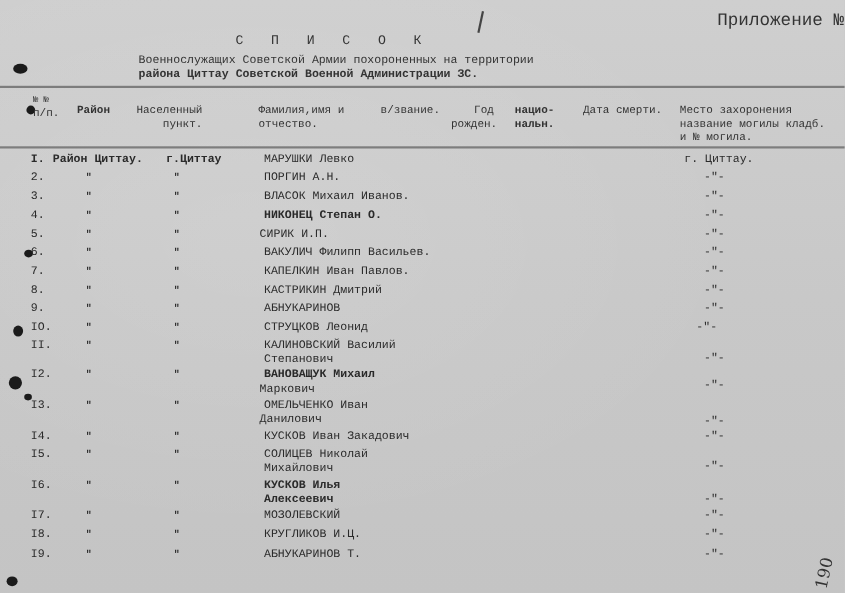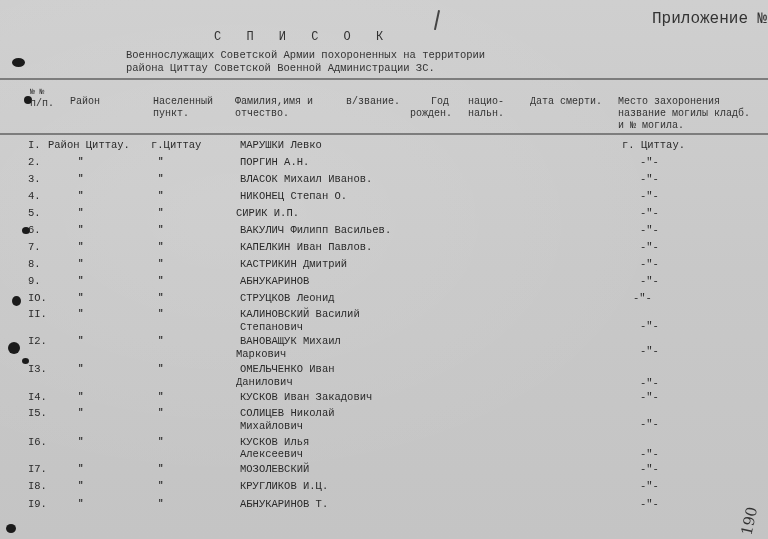--- a/index.html
+++ b/index.html
@@ -10,21 +10,21 @@
       color: #2a2a2a;
       position: relative;
     }
     .page {
       position: absolute; left: 0; top: 0; width: 768px; height: 539px;
       background:
         radial-gradient(ellipse at 30% 40%, rgba(255,255,255,0.10), rgba(0,0,0,0) 60%),
         linear-gradient(180deg, #cfcfcf 0%, #c8c8c8 50%, #c4c4c4 100%);
     }
     .abs { position: absolute; white-space: nowrap; }
-    .bold { font-weight: normal; }
+    .bold { font-weight: bold; }
     .title { font-size: 12px; letter-spacing: 9px; color: #333; }
     .appendix { font-size: 16px; font-weight: normal; color: #333; }
     .subtitle { font-size: 10.5px; line-height: 13px; color: #333; }
     .hr { position: absolute; left: 0; width: 768px; height: 1.5px; background: #7d7d7d; }
     .hdr { font-size: 10px; line-height: 12px; color: #333; }
     .row { position: absolute; left: 0; width: 768px; height: 14px; }
     .cell { position: absolute; font-size: 10.5px; line-height: 13px; white-space: nowrap; }
     .num { left: 28px; }
     .dist { left: 78px; }
     .town { left: 158px; }
@@ -56,21 +56,21 @@
   <div class="abs title" style="left:214px; top:30px;">С П И С О К</div>
   <div class="abs subtitle bold" style="left:126px; top:62px;">района Циттау  Советской Военной Администрации   ЗС.</div>
 
   <div class="hr" style="top:78px;"></div>
 
   <div class="abs hdr" style="left:30px; top:86px;">
     <div style="font-size:8px;">№ №</div>
     <div>п/п.</div>
   </div>
   <div class="abs hdr bold" style="left:70px; top:96px;">Район</div>
-  <div class="abs hdr" style="left:153px; top:96px;">
+  <div class="abs hdr" style="left:124px; top:96px;text-align:right;">
     <div>Населенный</div>
     <div>пункт.</div>
   </div>
   <div class="abs hdr" style="left:235px; top:96px;">
     <div>Фамилия,имя и</div>
     <div>отчество.</div>
   </div>
   <div class="abs hdr" style="left:346px; top:96px;">в/звание.</div>
   <div class="abs hdr" style="left:410px; top:96px; text-align:center;">
     <div style="padding-left:18px;">Год</div>

